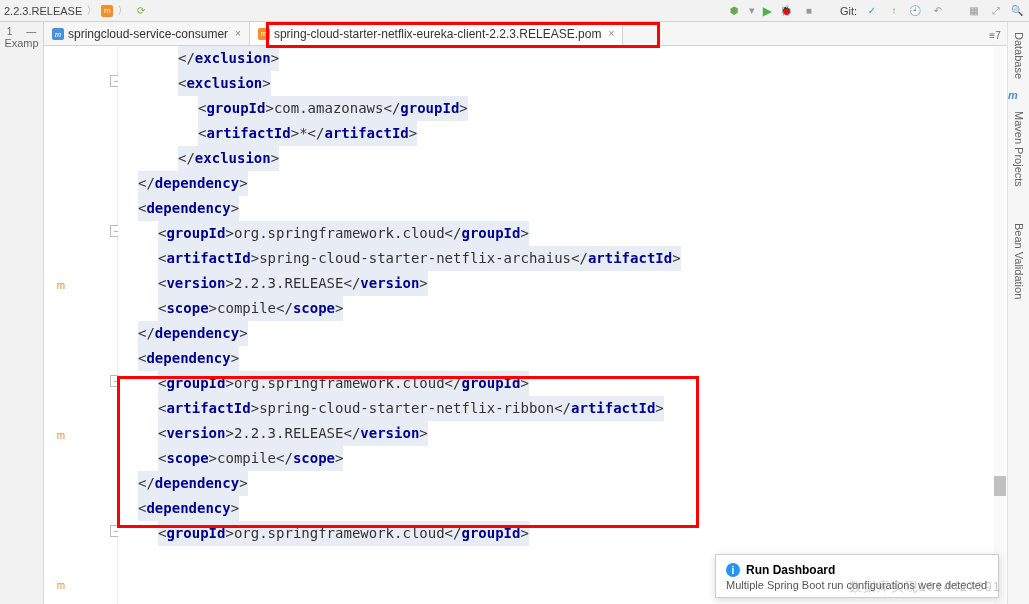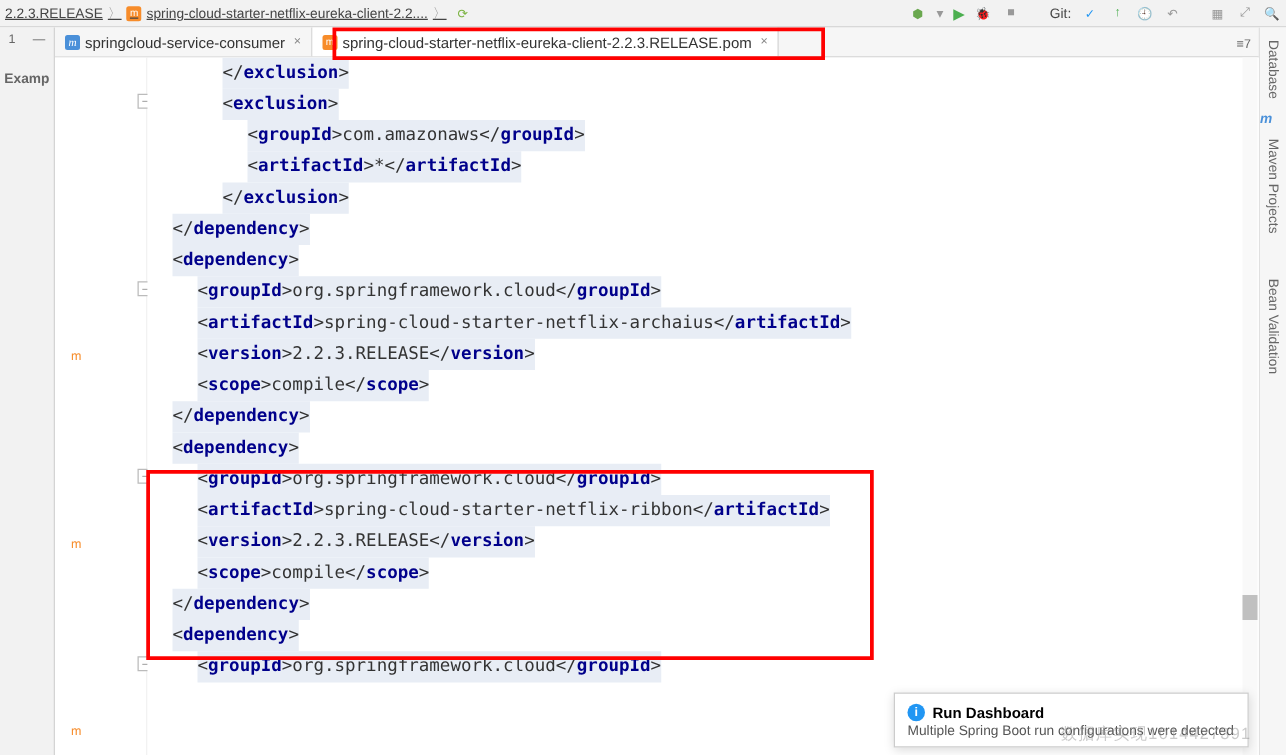--- a/index.html
+++ b/index.html
@@ -1,31 +1,31 @@
 <!DOCTYPE html>
 <html><head>
 <meta charset="utf-8">
 <style>
 * { margin:0; padding:0; box-sizing:border-box; }
 body { font-family:"Segoe UI",Arial,sans-serif; font-size:12px; background:#fff; width:1029px; height:604px; overflow:hidden; position:relative; }
 .top-toolbar { height:22px; background:#f2f2f2; border-bottom:1px solid #d0d0d0; display:flex; align-items:center; padding:0 4px; gap:6px; font-size:11px; color:#444; }
-.top-toolbar .bc { display:flex; align-items:center; gap:4px;text-decoration:underline; }
+.top-toolbar .bc { display:flex; align-items:center; gap:4px; }
 .top-toolbar .rc { margin-left:auto; display:flex; align-items:center; gap:8px; }
 .mini-icon { width:14px; height:14px; display:inline-flex; align-items:center; justify-content:center; font-size:10px; }
 .orange-badge { background:#f78c2a; color:#fff; width:12px; height:12px; font-size:8px; display:inline-flex; align-items:center; justify-content:center; border-radius:2px; }
 .green-play { color:#4caf50; font-size:12px; }
 .greyed { color:#999; }
 .tabs-row { height:24px; background:#f6f6f6; border-bottom:1px solid #d4d4d4; display:flex; align-items:stretch; padding-left:44px; }
 .tab { display:flex; align-items:center; gap:4px; padding:0 8px; border-right:1px solid #d4d4d4; font-size:12px; color:#333; cursor:pointer; background:#f6f6f6; }
 .tab.active { background:#fff; }
 .tab .close-x { color:#888; font-size:10px; margin-left:3px; }
 .tab-highlight { border:3px solid #f00; position:absolute; top:22px; left:266px; width:394px; height:26px; pointer-events:none; z-index:30; }
 .left-strip { position:absolute; left:0; top:22px; width:44px; bottom:0; background:#f2f2f2; border-right:1px solid #d4d4d4; }
 .left-strip .nums { display:flex; justify-content:space-around; font-size:10px; color:#666; margin-top:4px; }
-.left-strip .vert { color:#666; font-size:11px; margin-top:20px; text-align:center;font-weight:bold; }
+.left-strip .vert { color:#666; font-size:11px; text-align:center; }
 .right-rail { position:absolute; right:0; top:22px; width:22px; bottom:0; background:#f6f6f6; border-left:1px solid #e0e0e0; }
 .right-rail .lab { writing-mode:vertical-rl; font-size:11px; color:#666; margin:4px auto; padding-top:6px; }
 .gutter { position:absolute; left:44px; top:46px; width:74px; bottom:0; background:#fff; border-right:1px solid #eee; }
 .editor { position:absolute; left:118px; right:22px; top:46px; bottom:0; background:#fff; font-family:Consolas,Monaco,monospace; font-size:14px; line-height:25px; overflow:hidden; }
 .ln { height:25px; display:flex; align-items:center; white-space:pre; }
 .ln .bg { background:#e8edf5; }
 .tag-bkt { color:#333; }
 .tag-name { color:#00008b; font-weight:bold; }
 .txt { color:#333; }
 .in1 { padding-left:40px; }
@@ -49,21 +49,20 @@
 .gutter-mark.orange { color:#f78c2a; font-size:10px; }
 </style>
 </head>
 <body>
 
 <div class="top-toolbar">
   <div class="bc">
     <span>2.2.3.RELEASE</span>
     <span class="greyed">〉</span>
     <span class="orange-badge">m</span>
-    <span>spring-cloud-starter-netflix-eureka-client-2.2....</span>
     <span class="greyed">〉</span>
   </div>
   <span class="mini-icon" style="color:#7cb342">⟳</span>
   <div class="rc">
     <span class="mini-icon" style="color:#6aa84f">⬢</span>
     <span class="greyed">▾</span>
     <span class="green-play">▶</span>
     <span class="mini-icon" style="color:#4caf50">🐞</span>
     <span class="mini-icon greyed">■</span>
     <span style="width:8px"></span>

